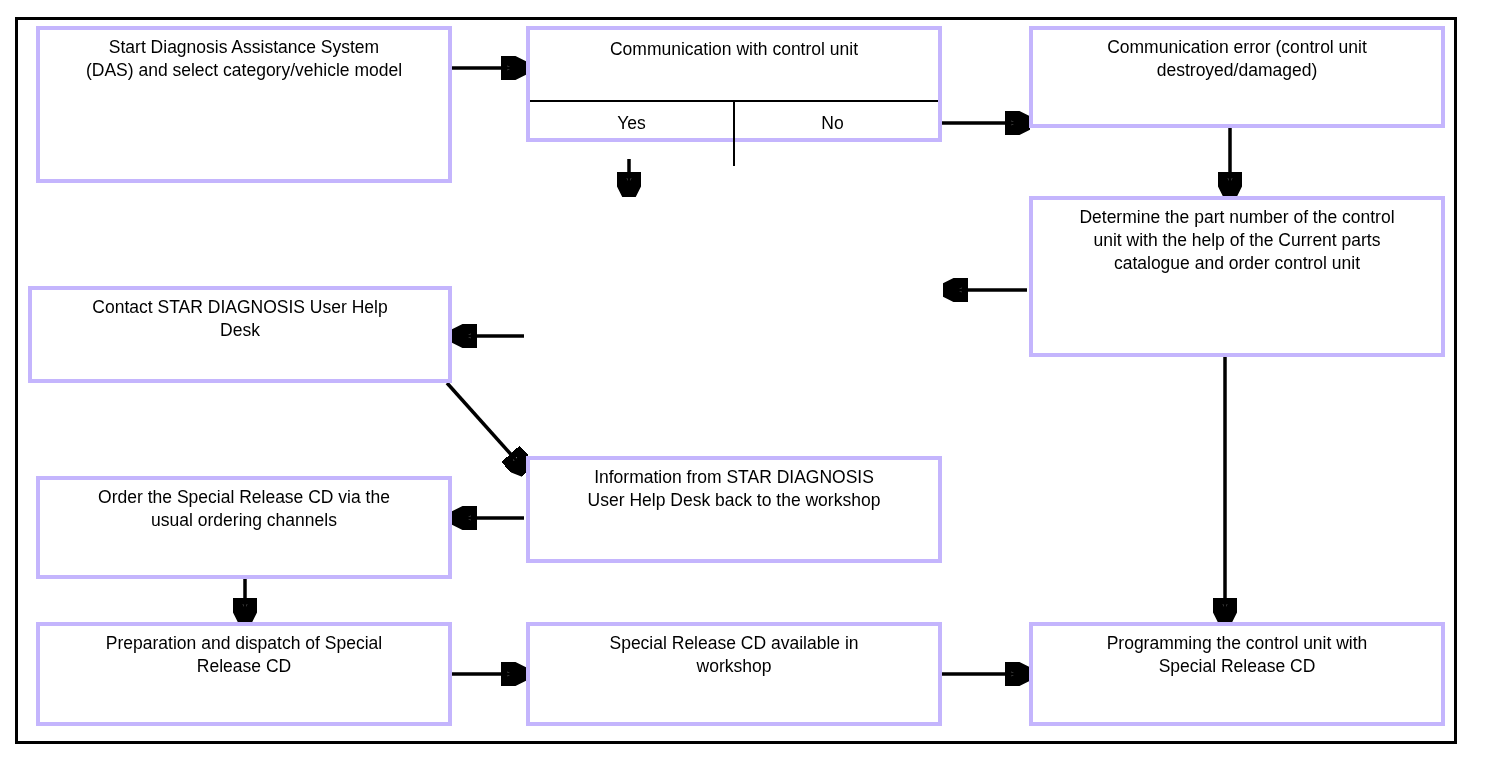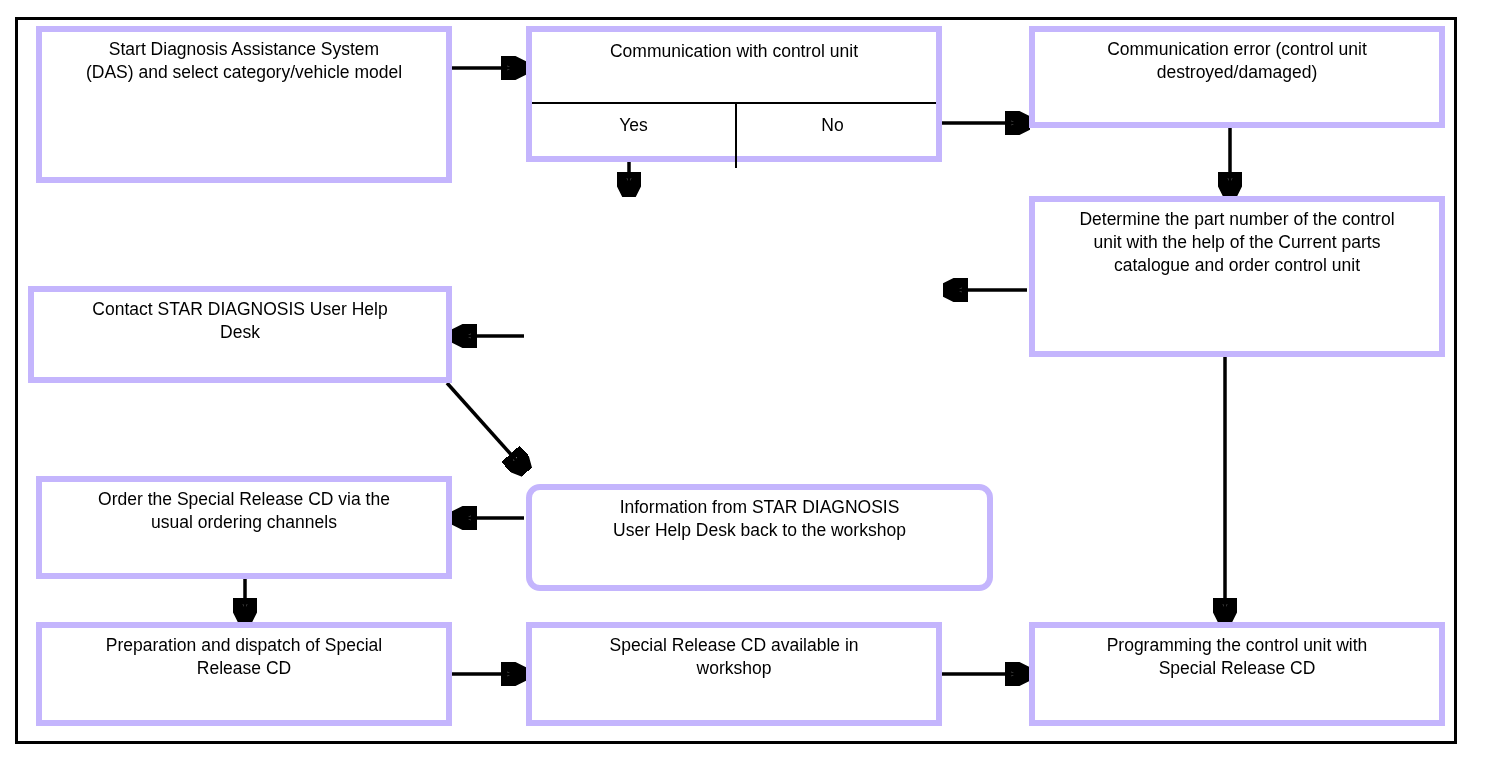--- a/index.html
+++ b/index.html
@@ -23,21 +23,21 @@
     left: 15px;
     top: 17px;
     width: 1442px;
     height: 727px;
     border: 3px solid #000000;
     box-sizing: border-box;
   }
   .node {
     position: absolute;
     box-sizing: border-box;
-    border: 6px solid #c4b5fd;
+    border: 4px solid #c4b5fd;
     background: #ffffff;
     z-index: 3;
   }
   .node-text {
     position: absolute;
     left: 0;
     right: 0;
     top: 6px;
     text-align: center;
     font-size: 17.5px;
@@ -125,21 +125,21 @@
     <line x1="942" y1="674" x2="1027" y2="674" marker-end="url(#arrowhead)"></line>
 
     <line x1="1225" y1="357" x2="1225" y2="620" marker-end="url(#arrowhead)"></line>
   </svg>
 
   <div class="node" style="left:36px; top:26px; width:416px; height:157px;">
     <div class="node-text">Start Diagnosis Assistance System
 (DAS) and select category/vehicle model</div>
   </div>
 
-  <div class="node" style="left:526px; top:26px; width:416px; height:136px;">
+  <div class="node" style="left:526px; top:26px; width:416px; height:116px;">
     <div class="decision-head">
       <div class="node-text">Communication with control unit</div>
     </div>
     <div class="decision-cell left">
       <div class="node-text">Yes</div>
     </div>
     <div class="decision-cell right">
       <div class="node-text">No</div>
     </div>
   </div>
@@ -159,21 +159,21 @@
     <div class="node-text">Determine the part number of the control
 unit with the help of the Current parts
 catalogue and order control unit</div>
   </div>
 
   <div class="node" style="left:36px; top:476px; width:416px; height:103px;">
     <div class="node-text">Order the Special Release CD via the
 usual ordering channels</div>
   </div>
 
-  <div class="node" style="left:526px; top:484px; width:467px; height:107px;border-radius:14px;">
+  <div class="node" style="left:526px; top:456px; width:416px; height:107px;">
     <div class="node-text">Information from STAR DIAGNOSIS
 User Help Desk back to the workshop</div>
   </div>
 
   <div class="node" style="left:36px; top:622px; width:416px; height:104px;">
     <div class="node-text">Preparation and dispatch of Special
 Release CD</div>
   </div>
 
   <div class="node" style="left:526px; top:622px; width:416px; height:104px;">

